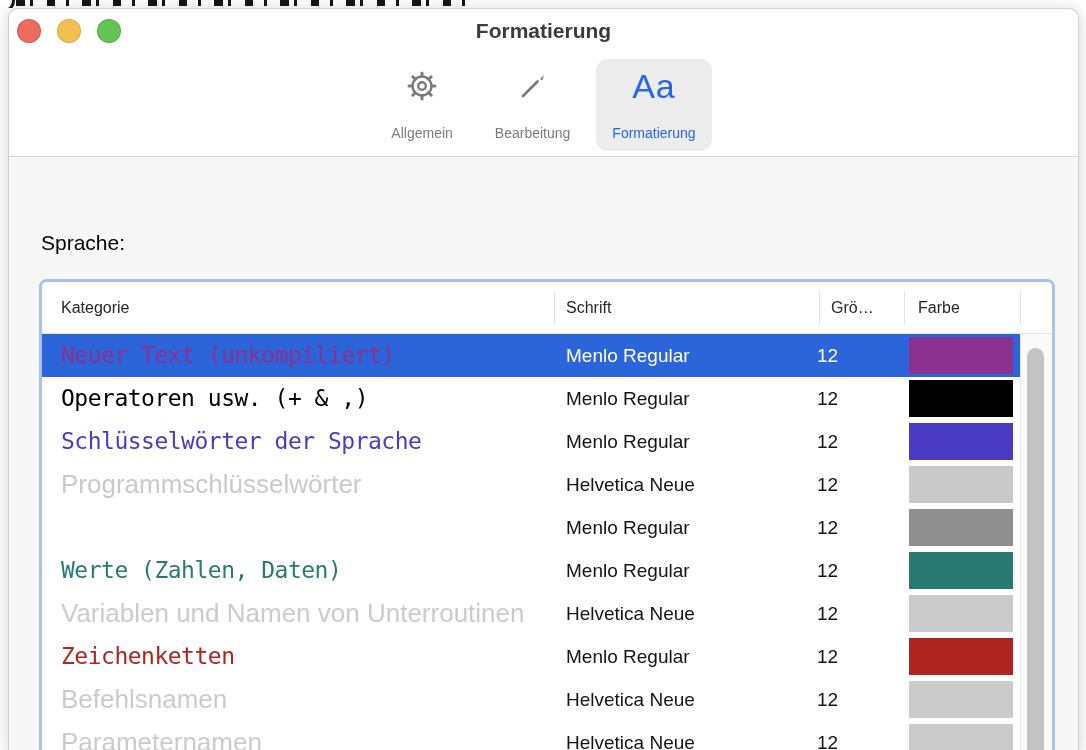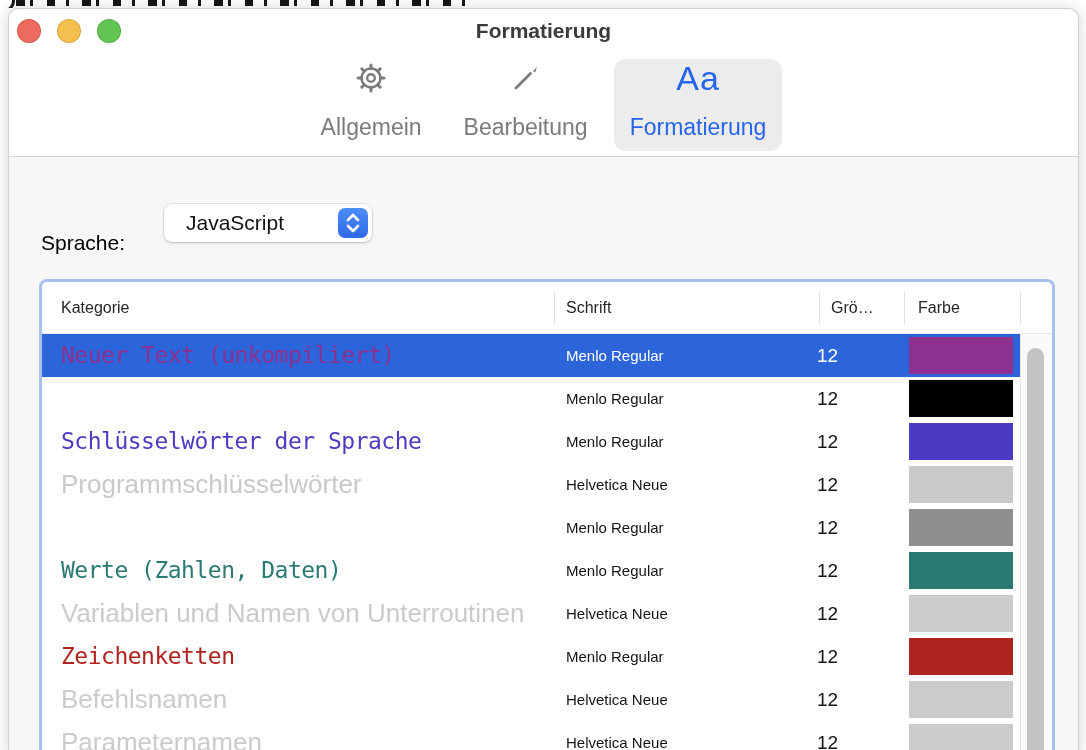--- a/index.html
+++ b/index.html
@@ -33,21 +33,21 @@
   .win-title{
     position:absolute;left:0;right:0;top:0;height:44px;line-height:44px;text-align:center;
     font-size:21px;font-weight:700;color:#3b3b3b;
   }
   
   .toolbar{position:absolute;left:0;right:0;top:50px;height:92px;display:flex;justify-content:center;gap:10px;}
   .tab{display:flex;flex-direction:column;align-items:center;justify-content:flex-end;
        padding:6px 16px 10px;border-radius:12px;}
   .tab.selected{background:#ececec;}
   .icon-box{height:52px;display:flex;align-items:center;justify-content:center;}
-  .tab-label{font-size:23px;color:#7b7b7b;margin-top:19px;white-space:nowrap;}
+  .tab-label{font-size:14px;color:#7b7b7b;margin-top:19px;white-space:nowrap;}
   .tab.selected .tab-label{color:var(--accent,#2765EC);}
   .aa-glyph{font-size:34px;color:var(--accent,#2765EC);font-weight:500;letter-spacing:1px;line-height:1;}
   .toolbar svg{display:block;}
   
   .toolbar-divider{position:absolute;left:0;right:0;top:147px;border-top:1px solid #d6d6d6;}
   .content{position:absolute;left:0;right:0;top:148px;bottom:0;background:#f7f7f7;}
   .lang-label{position:absolute;left:32px;top:47px;height:38px;line-height:38px;font-size:21px;color:#000;margin-top:20px;}
   .popup{
     position:absolute;left:155px;top:47px;width:208px;height:38px;background:#fff;border-radius:8px;
     box-shadow:0 0 0 0.5px rgba(0,0,0,.14),0 1px 3px rgba(0,0,0,.18);
@@ -68,21 +68,21 @@
   .th{position:absolute;top:0;height:52px;line-height:52px;font-size:16px;color:#262626;white-space:nowrap;}
   .th-kategorie{left:19px;} .th-schrift{left:524px;} .th-groesse{left:789px;} .th-farbe{left:876px;}
   .th-sep{position:absolute;top:9px;height:34px;width:1px;background:#e3e3e3;}
   .sep-1{left:512px;} .sep-2{left:777px;} .sep-3{left:862px;} .sep-4{left:978px;}
   .tbody{position:absolute;left:0;right:0;top:52px;bottom:0;overflow:hidden;}
   .row{position:relative;width:978px;height:43px;}
   .row.selected{background:var(--selection,#2C64DA);}
   .row-category{position:absolute;left:19px;top:0;height:43px;line-height:43px;white-space:nowrap;}
   .cat-mono{font-family:"DejaVu Sans Mono",monospace;font-size:23px;letter-spacing:-0.5px;}
   .cat-sans{font-family:"Liberation Sans",sans-serif;font-size:26px;}
-  .row-font{position:absolute;left:524px;top:0;height:43px;line-height:43px;font-size:15px;color:#141414;white-space:nowrap;}
+  .row-font{position:absolute;left:524px;top:0;height:43px;line-height:43px;font-size:19px;color:#141414;white-space:nowrap;}
   .row-size{position:absolute;left:743px;width:85px;text-align:center;top:0;height:43px;line-height:43px;font-size:19px;color:#141414;}
   .row.selected .row-font,.row.selected .row-size{color:#ffffff;}
   .color-swatch{position:absolute;left:867px;top:3px;width:104px;height:37px;}
   
   .v-sep-body{position:absolute;left:978px;top:52px;bottom:0;width:1px;background:#e7e7e7;}
   .scroll-track{position:absolute;left:979px;top:52px;right:0;bottom:0;background:#fafafa;}
   .scroll-thumb{position:absolute;left:6px;top:14px;width:17px;height:410px;border-radius:9px;background:#c3c3c3;}
 </style>
 </head>
 <body>
@@ -143,29 +143,20 @@
     </div>
 
   </div>
 
   <div class="toolbar-divider"></div>
 
   <div class="content">
 
     <div class="lang-label">Sprache:</div>
 
-    <div class="popup">
-      <div class="popup-value">JavaScript</div>
-      <div class="popup-btn">
-        <svg width="16" height="22" viewBox="0 0 16 22" fill="none">
-          <polyline points="3,8 8,3 13,8" stroke="#fff" stroke-width="2.6" stroke-linecap="round" stroke-linejoin="round"></polyline>
-          <polyline points="3,14 8,19 13,14" stroke="#fff" stroke-width="2.6" stroke-linecap="round" stroke-linejoin="round"></polyline>
-        </svg>
-      </div>
-    </div>
 
     <div class="table-frame">
       <div class="thead">
         <div class="th th-kategorie">Kategorie</div>
         <div class="th-sep sep-1"></div>
         <div class="th th-schrift">Schrift</div>
         <div class="th-sep sep-2"></div>
         <div class="th th-groesse">Grö…</div>
         <div class="th-sep sep-3"></div>
         <div class="th th-farbe">Farbe</div>
@@ -173,20 +164,21 @@
       </div>
 
       <div class="tbody">
           <div class="row selected">
     <span class="row-category cat-mono" style="color: rgb(140, 49, 144);">Neuer Text (unkompiliert)</span>
     <span class="row-font">Menlo Regular</span>
     <span class="row-size">12</span>
     <span class="color-swatch" style="background: rgb(140, 49, 144);"></span>
   </div>
           <div class="row">
+    <span class="row-category cat-mono" style="color: rgb(0, 0, 0);">Operatoren usw. (+ &amp; ,)</span>
     <span class="row-font">Menlo Regular</span>
     <span class="row-size">12</span>
     <span class="color-swatch" style="background: rgb(0, 0, 0);"></span>
   </div>
           <div class="row">
     <span class="row-category cat-mono" style="color: rgb(75, 59, 196);">Schlüsselwörter der Sprache</span>
     <span class="row-font">Menlo Regular</span>
     <span class="row-size">12</span>
     <span class="color-swatch" style="background: rgb(75, 59, 196);"></span>
   </div>

